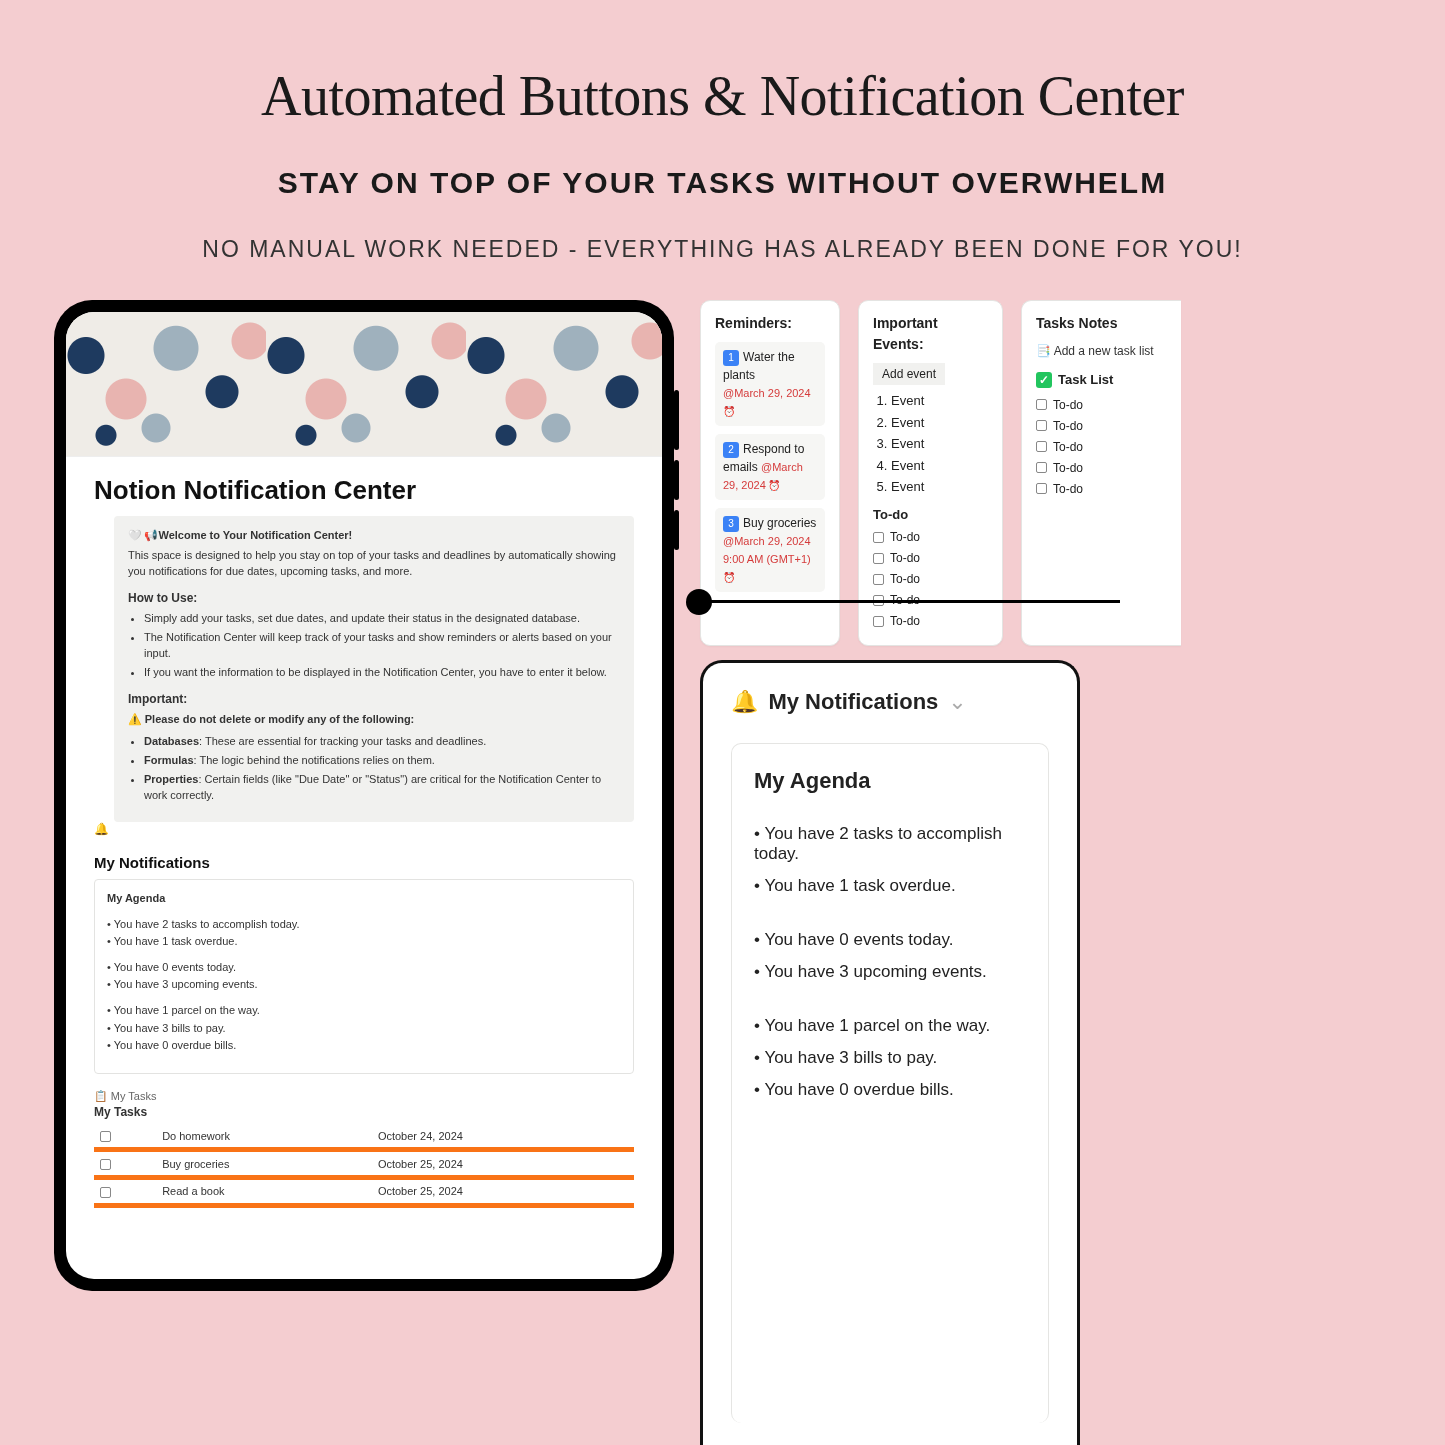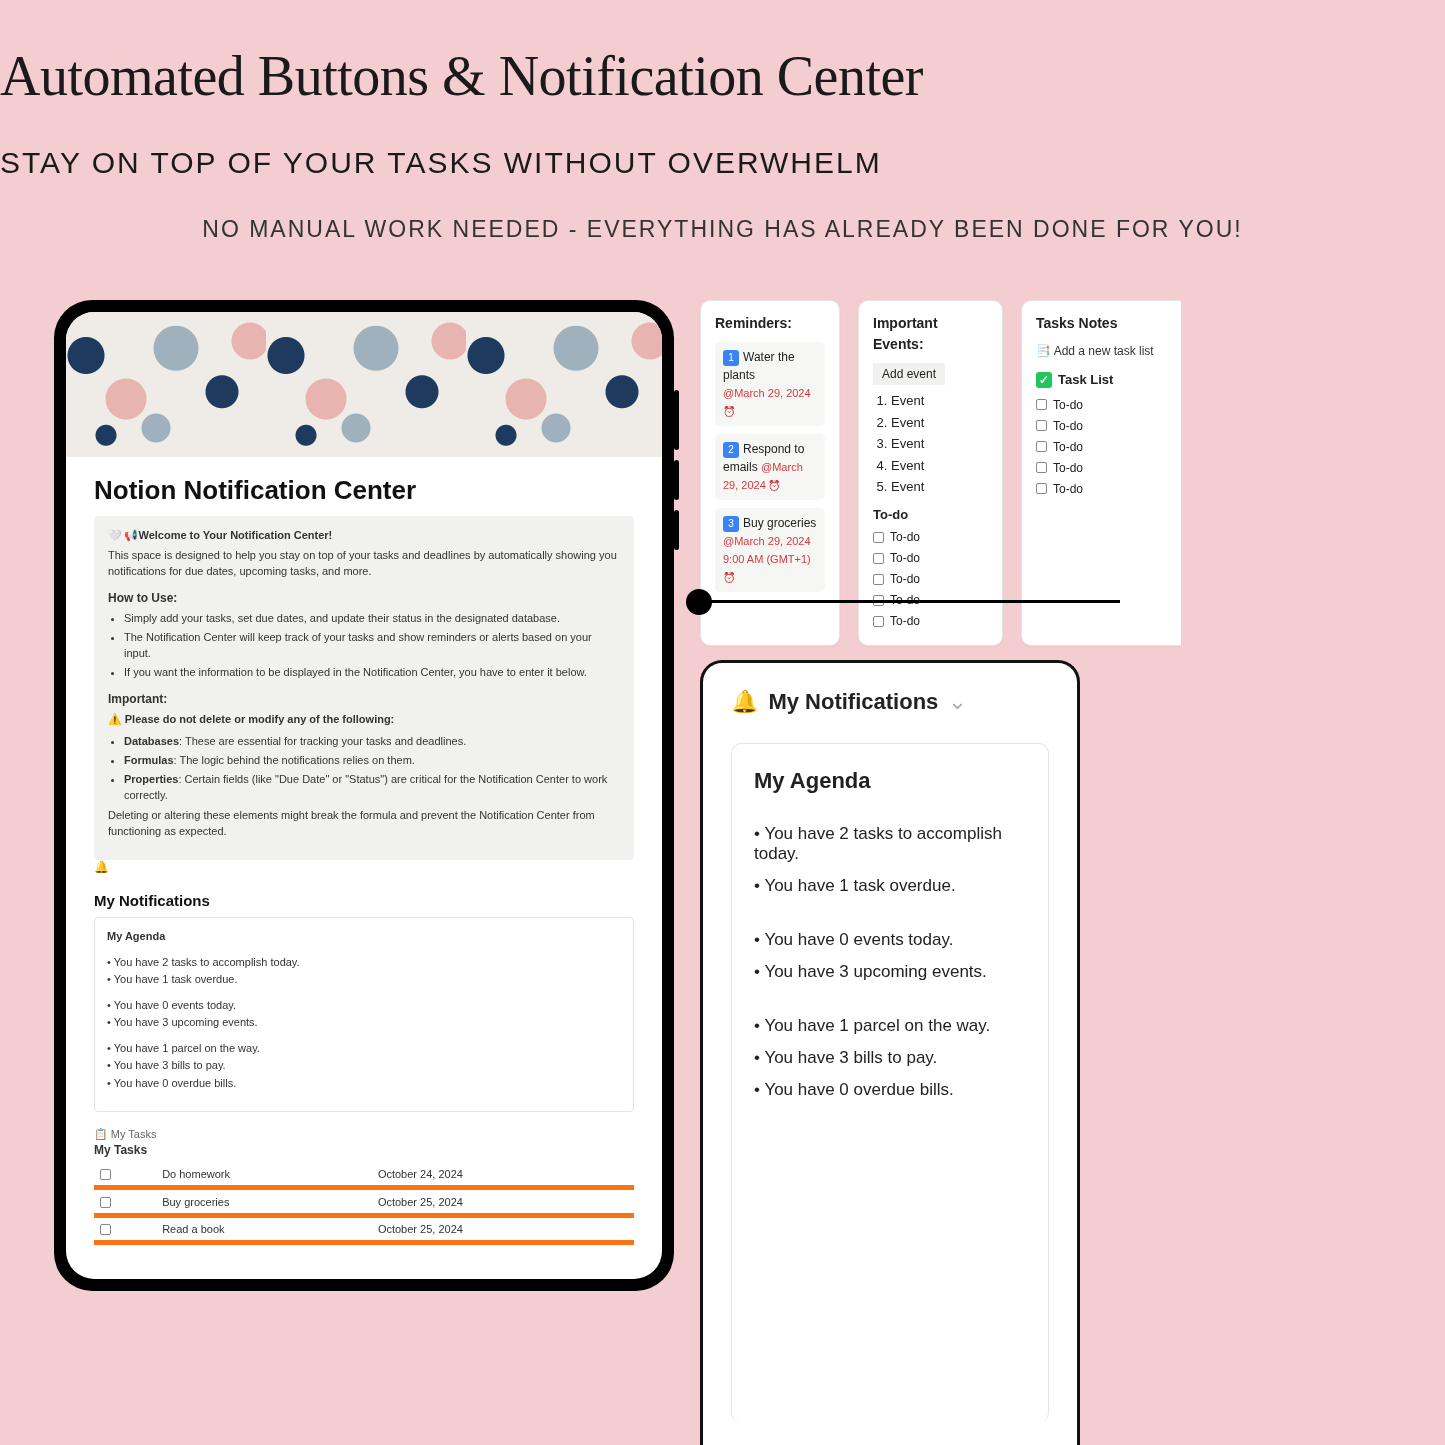--- a/index.html
+++ b/index.html
@@ -6,32 +6,32 @@
   body {
     width: 1445px;
     height: 1445px;
     background: #f4cdd0;
     font-family: -apple-system, BlinkMacSystemFont, "Segoe UI", Helvetica, Arial, sans-serif;
     color: #222;
     overflow: hidden;
     position: relative;
   }
   .hero-title {
-    text-align: left;
+    text-align: center;
     font-size: 56px;
     font-weight: 400;
     font-family: Georgia, "Times New Roman", serif;
     letter-spacing: -0.5px;
-    margin-top: 44px;
+    margin-top: 64px;
     color: #1a1a1a;
   }
   .hero-sub {
-    text-align: left;
+    text-align: center;
     font-size: 30px;
-    font-weight: 400;
+    font-weight: 700;
     letter-spacing: 2px;
     margin-top: 38px;
     color: #1a1a1a;
   }
   .hero-sub2 {
     text-align: center;
     font-size: 23px;
     font-weight: 400;
     letter-spacing: 2px;
     margin-top: 36px;
@@ -79,20 +79,21 @@
     border-bottom:1px solid #eee;
   }
 
   .page-body { padding: 18px 28px 0 28px; flex:1; overflow:hidden; font-size:11px; color:#333;}
   .page-title { font-size:26px; font-weight:700; color:#111; margin-bottom:10px;}
   .callout {
     background:#f1f1ef;
     border-radius:4px;
     padding:12px 14px 14px 14px;
     line-height:1.45;
+    margin-left:20px;
   }
   .callout .wline { font-weight:700; margin-bottom:4px;}
   .callout p { margin-bottom:6px;}
   .callout h4 { font-size:12px; font-weight:700; margin:10px 0 4px;}
   .callout ul { padding-left:16px; margin-bottom:4px;}
   .callout li { margin-bottom:3px;}
   .warn::before { content:"⚠️ "; }
   .sec-title { font-size:15px; font-weight:700; margin:18px 0 8px; color:#111;}
   .mini-icon { font-size:12px; margin-bottom:2px;}
   .agenda-box {
@@ -209,21 +210,20 @@
           <li>The Notification Center will keep track of your tasks and show reminders or alerts based on your input.</li>
           <li>If you want the information to be displayed in the Notification Center, you have to enter it below.</li>
         </ul>
         <h4>Important:</h4>
         <p class="warn" style="font-weight:600">Please do not delete or modify any of the following:</p>
         <ul>
           <li><b>Databases</b><span>: These are essential for tracking your tasks and deadlines.</span></li>
           <li><b>Formulas</b><span>: The logic behind the notifications relies on them.</span></li>
           <li><b>Properties</b><span>: Certain fields (like "Due Date" or "Status") are critical for the Notification Center to work correctly.</span></li>
         </ul>
-        <p>Deleting or altering these elements might break the formula and prevent the Notification Center from functioning as expected.</p>
       </div>
 
       <div class="mini-icon">🔔</div>
       <div class="sec-title">My Notifications</div>
       <div class="agenda-box">
         <div class="ab-title">My Agenda</div>
         <div class="grp">
           <div class="ln">You have 2 tasks to accomplish today.</div>
           <div class="ln">You have 1 task overdue.</div>
         </div>

